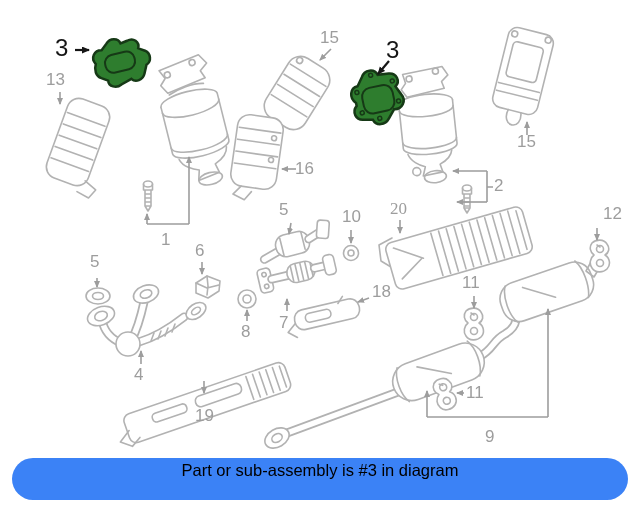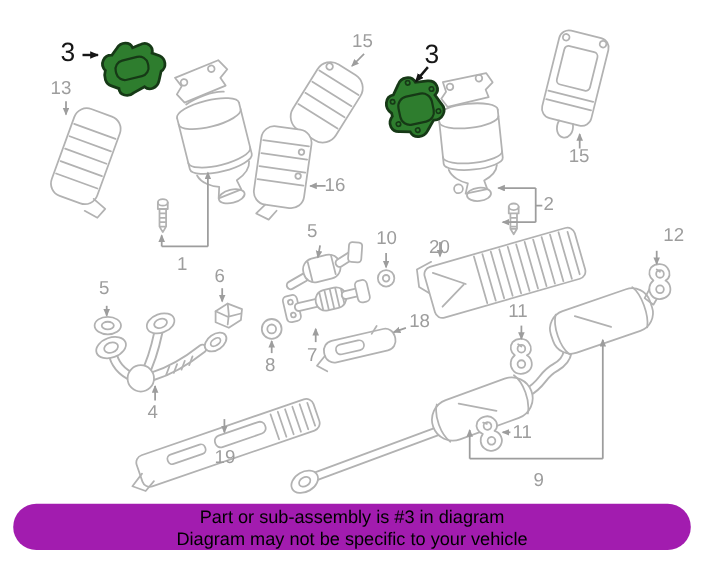--- a/index.html
+++ b/index.html
@@ -272,31 +272,30 @@
 <div class="callout hl" style="left:55px;top:36px;">3</div>
 <div class="callout" style="left:46px;top:71px;">13</div>
 <div class="callout" style="left:320px;top:29px;">15</div>
 <div class="callout" style="left:295px;top:160px;">16</div>
 <div class="callout hl" style="left:386px;top:38px;">3</div>
 <div class="callout" style="left:517px;top:133px;">15</div>
 <div class="callout" style="left:494px;top:177px;">2</div>
 <div class="callout" style="left:161px;top:231px;">1</div>
 <div class="callout" style="left:279px;top:201px;">5</div>
 <div class="callout" style="left:342px;top:208px;">10</div>
-<div class="callout" style="left:390px;top:216px;">20</div>
+<div class="callout" style="left:390px;top:200px;font-family:Liberation Serif, serif;">20</div>
 <div class="callout" style="left:603px;top:205px;">12</div>
 <div class="callout" style="left:90px;top:253px;">5</div>
 <div class="callout" style="left:195px;top:242px;">6</div>
 <div class="callout" style="left:372px;top:283px;">18</div>
 <div class="callout" style="left:462px;top:274px;">11</div>
 <div class="callout" style="left:279px;top:314px;">7</div>
 <div class="callout" style="left:241px;top:323px;">8</div>
 <div class="callout" style="left:134px;top:366px;">4</div>
 <div class="callout" style="left:195px;top:360px;margin-top:47px;">19</div>
 <div class="callout" style="left:466px;top:384px;">11</div>
 <div class="callout" style="left:485px;top:428px;">9</div>
 
-<div class="banner" style="background: #a21caf; border-radius: 21px;">
+<div class="banner" style="background: #3b82f6; border-radius: 21px;">
   <div>Part or sub-assembly is #3 in diagram</div>
-  <div>Diagram may not be specific to your vehicle</div>
 </div>
 
 </div>
 
 </body></html>

